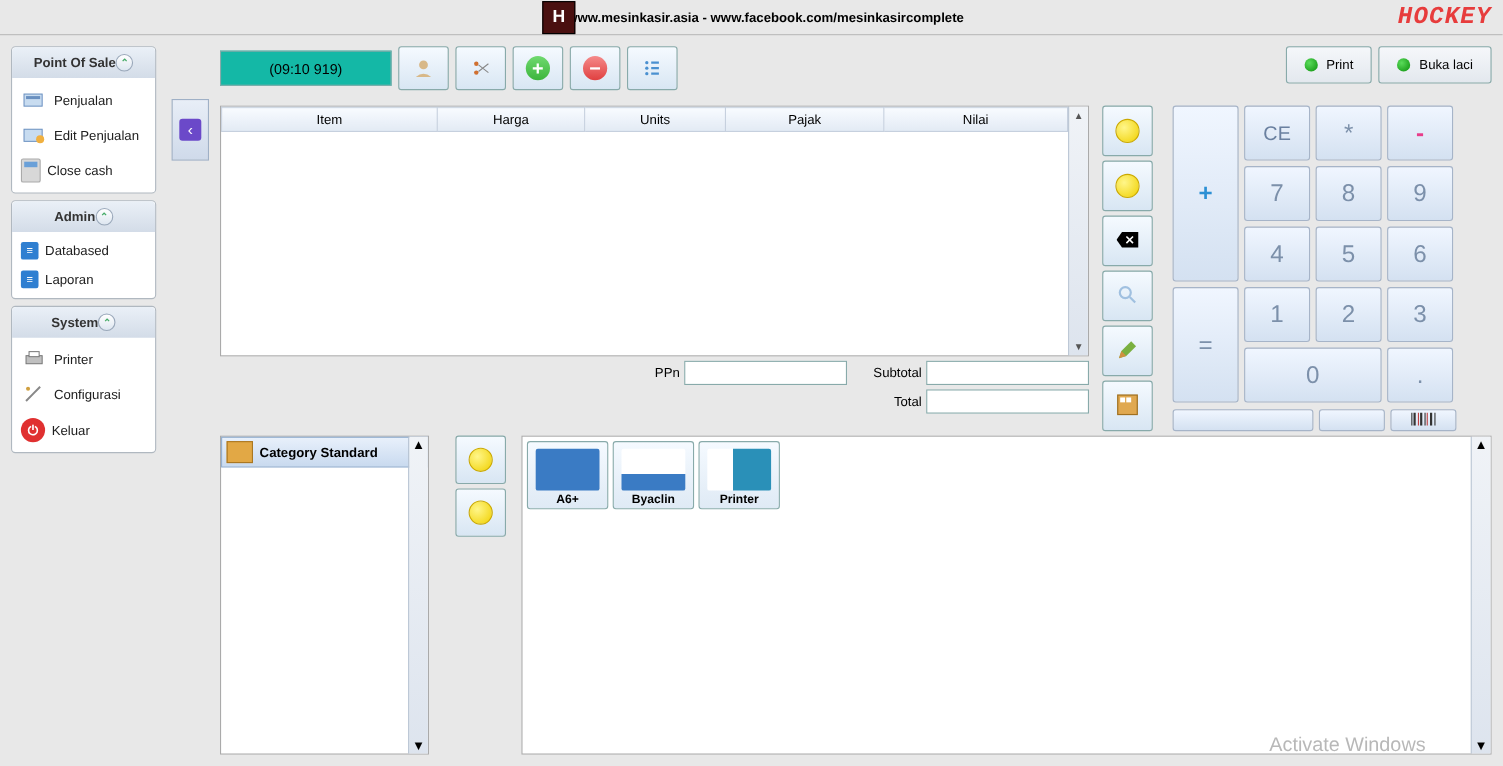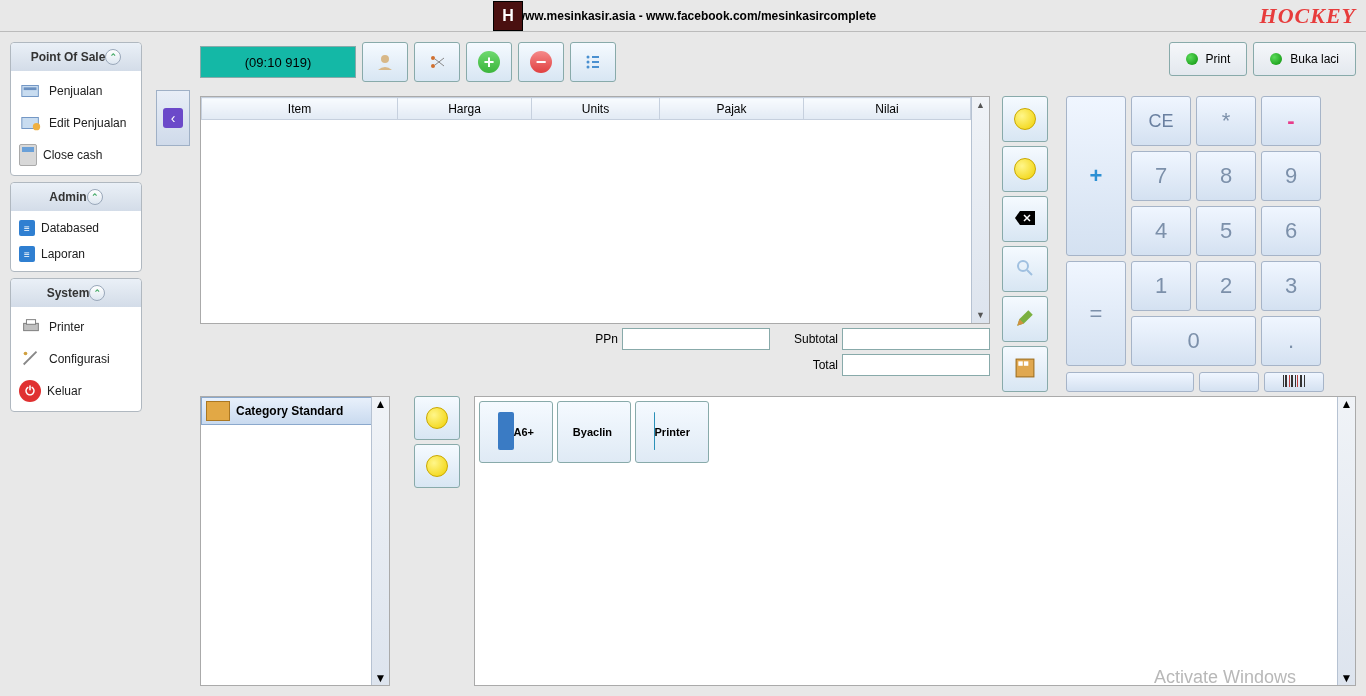--- a/index.html
+++ b/index.html
@@ -2,21 +2,21 @@
 <html><head>
 <meta charset="utf-8">
 <style>
 * { box-sizing: border-box; margin: 0; padding: 0; font-family: Tahoma, Arial, sans-serif; font-size: 12px; }
 body { background: #e8e8e8; width: 1366px; height: 696px; overflow: hidden; position: relative; }
 
 
 .topbar { height: 32px; display: flex; align-items: center; justify-content: center; border-bottom: 1px solid #bbb; position: relative; background: #e8e8e8; }
 .topbar .logo { position: absolute; left: 493px; width: 30px; height: 30px; background: #4a1010; border: 1px solid #000; display: flex; align-items: center; justify-content: center; color: #fff; font-weight: bold; font-size: 16px; }
 .topbar .sitetxt { font-weight: bold; color: #000; margin-left: 26px; font-size: 12px; }
-.topbar .brand { position: absolute; right: 10px; font-family: Liberation Serif, serif; font-size: 22px; font-weight: bold; font-style: italic; color: #e73c3c; letter-spacing: 1px; }
+.topbar .brand { position: absolute; right: 10px; font-family: Liberation Mono, monospace; font-size: 22px; font-weight: bold; font-style: italic; color: #e73c3c; letter-spacing: 1px; }
 
 
 .sidebar { position: absolute; left: 10px; top: 42px; width: 132px; }
 .panel { background: #fff; border: 1px solid #b0b8c0; border-radius: 4px; margin-bottom: 6px; }
 .panel-h { background: linear-gradient(#eaf0f7,#d3dce8); padding: 6px 8px; font-weight: bold; color: #333; border-radius: 4px 4px 0 0; display: flex; justify-content: center; align-items: center; }
 .panel-h .chev { width: 16px; height: 16px; border: 1px solid #9aa8ba; border-radius: 50%; background: linear-gradient(#fff,#dde6f0); display: flex; align-items: center; justify-content: center; color: #4a6; font-size: 9px; }
 .panel-body { padding: 4px 2px; }
 .nav-item { display: flex; align-items: center; gap: 6px; padding: 5px 6px; cursor: pointer; color: #202020; }
 .nav-ico { width: 24px; height: 22px; display: inline-flex; align-items: center; justify-content: center; }
 .nav-ico.sq { background: #2f7fd1; color: #fff; width: 16px; height: 16px; border-radius: 2px; font-size: 10px; }
@@ -82,21 +82,21 @@
 .cat-panel { position: absolute; left: 44px; top: 354px; width: 190px; bottom: 10px; border: 1px solid #aaa; background: #fff; display: flex; flex-direction: column; }
 .cat-item { background: linear-gradient(#e8f0fb,#c9daef); border: 1px solid #8aa8cc; height: 28px; display: flex; align-items: center; gap: 6px; padding: 0 4px; font-weight: bold; font-size: 12px; cursor: pointer; }
 .cat-item .ci { width: 24px; height: 20px; background: #e2a845; border: 1px solid #aa7722; }
 .cat-scroll { width: 18px; background: linear-gradient(#f0f3f7,#dde4ee); border-left: 1px solid #b6c2d2; position: absolute; right: 0; top: 0; bottom: 0; display: flex; flex-direction: column; justify-content: space-between; align-items: center; }
 
 .prod-btns { position: absolute; left: 258px; top: 354px; width: 46px; display: flex; flex-direction: column; gap: 4px; }
 .prod-btns .tb-btn { height: 44px; }
 
 .prod-panel { position: absolute; left: 318px; top: 354px; right: 0; bottom: 10px; border: 1px solid #aaa; background: #fff; }
 .prod-row { display: flex; gap: 4px; padding: 4px; }
-.prod-card { width: 74px; height: 62px; border: 1px solid #8aa; border-radius: 3px; background: linear-gradient(#f5faff,#dfeaf5); display: flex; flex-direction: row; align-items: center; justify-content: flex-end; cursor: pointer; padding: 18px; }
+.prod-card { width: 74px; height: 62px; border: 1px solid #8aa; border-radius: 3px; background: linear-gradient(#f5faff,#dfeaf5); display: flex; flex-direction: column; align-items: center; justify-content: flex-end; cursor: pointer; padding: 2px; }
 .prod-card .pimg { width: 58px; height: 38px; background: #3a7bc4; border-radius: 2px; margin-bottom: 2px; }
 .prod-card .pimg.b2 { background: linear-gradient(#fff 60%, #3a7bc4 60%); }
 .prod-card .pimg.b3 { background: linear-gradient(90deg,#fff 40%,#2a90b8 40%); }
 .prod-card .pimg.b4 { background: #3a7bc4; }
 .prod-card .plab { font-size: 11px; font-weight: bold; }
 .prod-scroll { width: 18px; background: linear-gradient(#f0f3f7,#dde4ee); border-left: 1px solid #b6c2d2; position: absolute; right: 0; top: 0; bottom: 0; display: flex; flex-direction: column; justify-content: space-between; align-items: center; }
 
 .watermark { position: absolute; right: 70px; bottom: 8px; color: #b8b8b8; font-size: 18px; font-family: "Segoe UI", sans-serif; }
 </style>
 </head>

